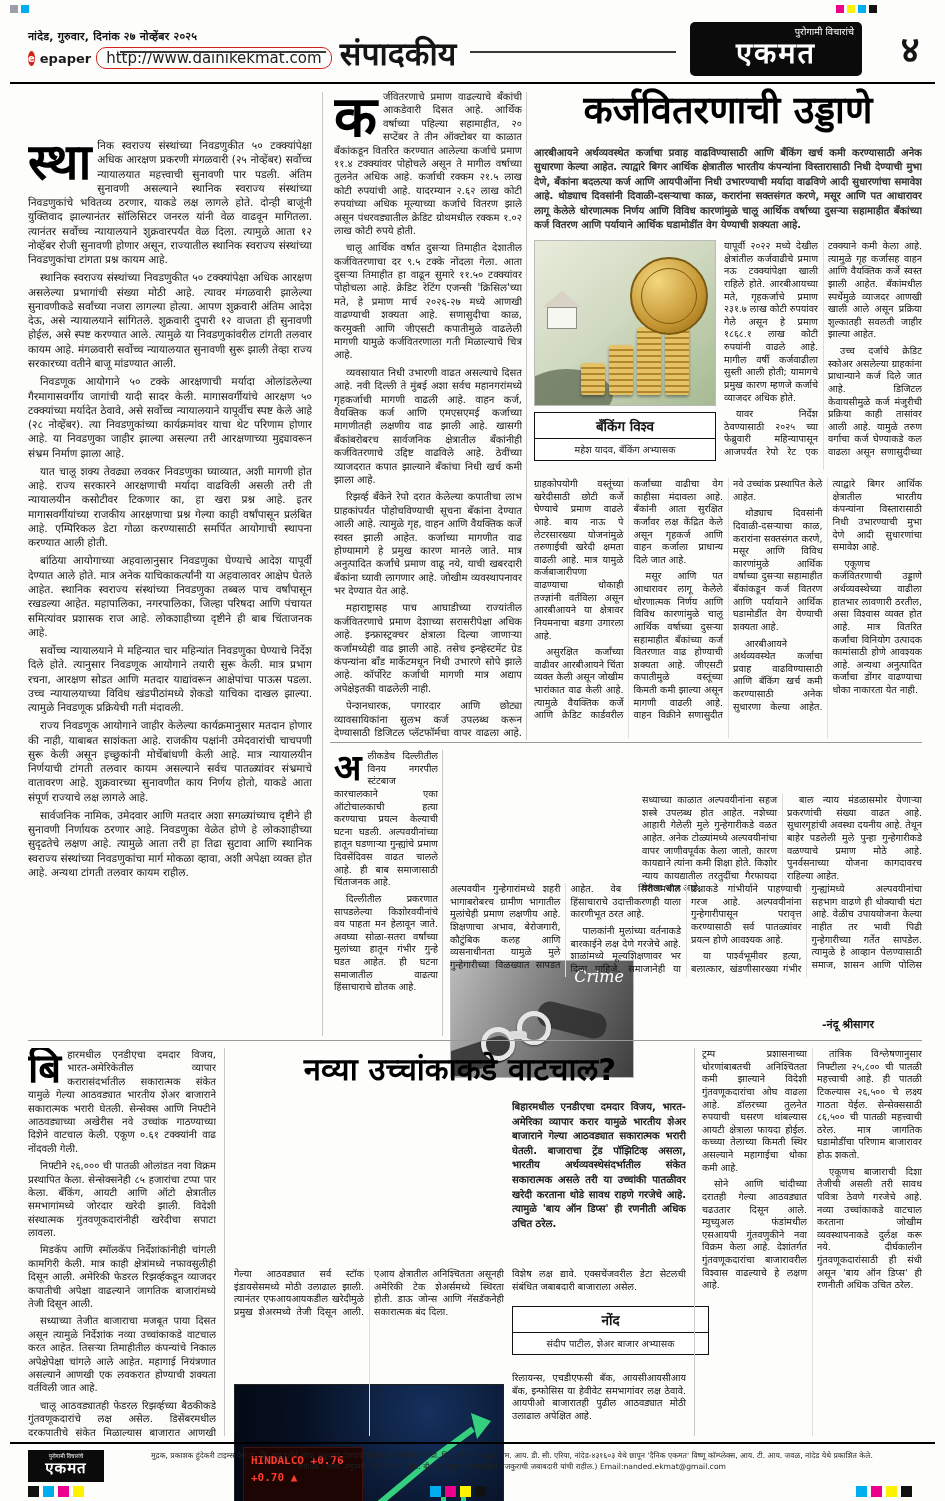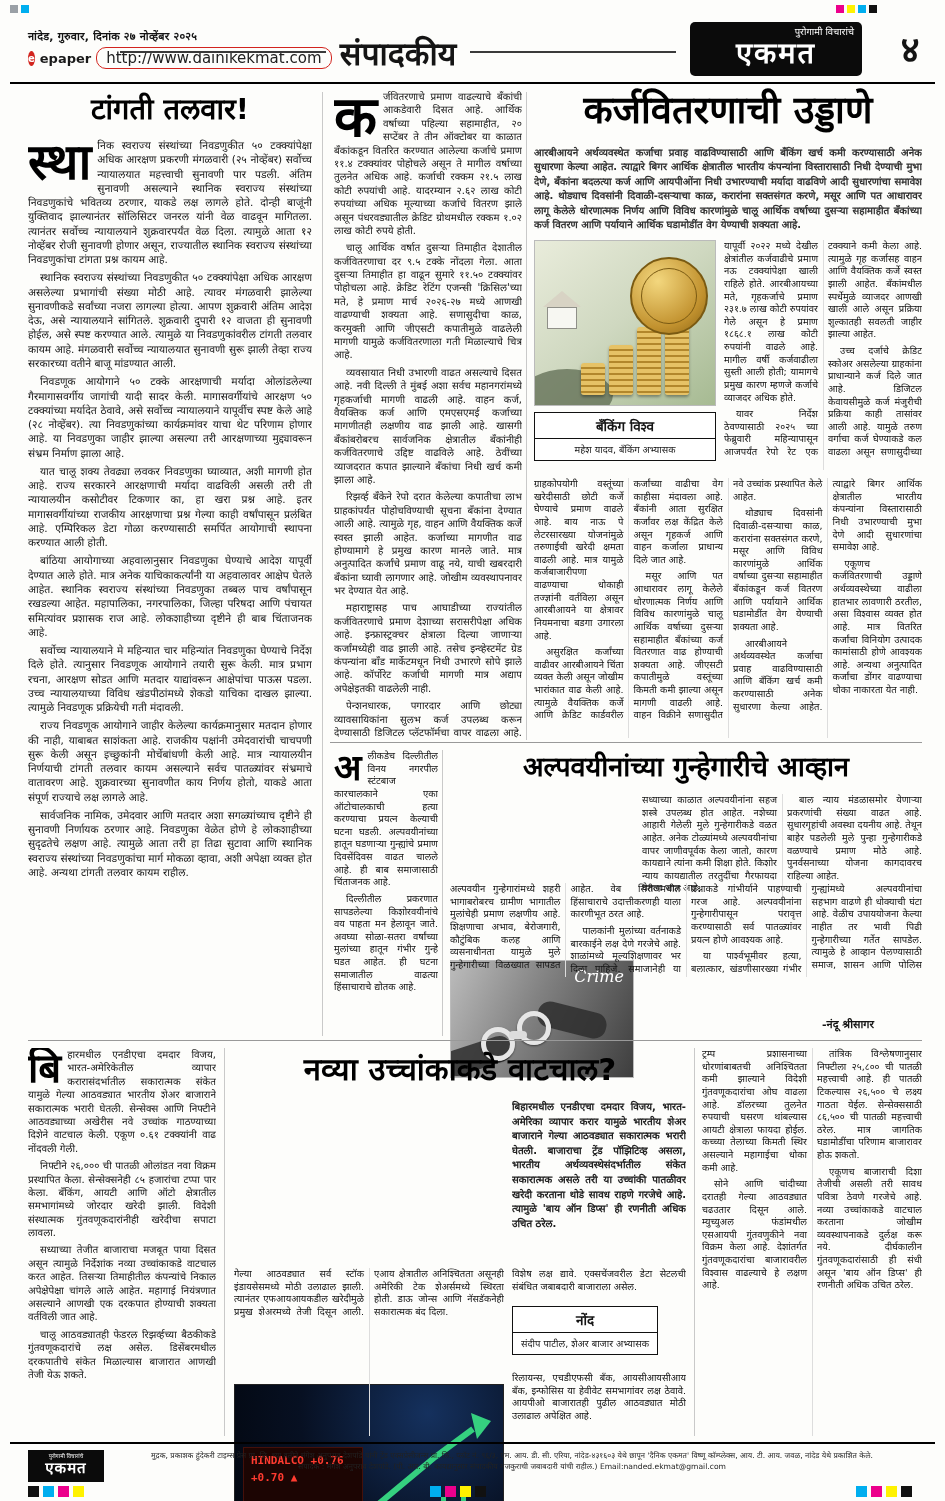--- a/index.html
+++ b/index.html
@@ -130,21 +130,20 @@
     <span class="section-title">संपादकीय</span>
     <span class="mh-rule"></span>
   </div>
   <div class="abs brand-box" style="left:690px;top:22px;width:172px;height:54px;">
     <div class="brand-tagline">पुरोगामी विचारांचे</div>
     <div class="brand-name">एकमत</div>
   </div>
   <div class="abs page-number" style="left:886px;top:24px;width:48px;">४</div>
   <div class="abs hrule" style="left:10px;top:82px;width:925px;"></div>
 
-  <div class="abs hl hl-a1" style="left:28px;top:94px;width:284px;">टांगती तलवार!</div>
   <div class="abs bt t105" style="left:28px;top:138px;width:284px;height:896px;">
     <p><span class="dc dc-a1">स्था</span><span>निक स्वराज्य संस्थांच्या निवडणुकीत ५० टक्क्यांपेक्षा अधिक आरक्षण प्रकरणी मंगळवारी (२५ नोव्हेंबर) सर्वोच्च न्यायालयात महत्त्वाची सुनावणी पार पडली. अंतिम सुनावणी असल्याने स्थानिक स्वराज्य संस्थांच्या निवडणुकांचे भवितव्य ठरणार, याकडे लक्ष लागले होते. दोन्ही बाजूंनी युक्तिवाद झाल्यानंतर सॉलिसिटर जनरल यांनी वेळ वाढवून मागितला. त्यानंतर सर्वोच्च न्यायालयाने शुक्रवारपर्यंत वेळ दिला. त्यामुळे आता १२ नोव्हेंबर रोजी सुनावणी होणार असून, राज्यातील स्थानिक स्वराज्य संस्थांच्या निवडणुकांचा टांगता प्रश्न कायम आहे.</span></p>
     <p>स्थानिक स्वराज्य संस्थांच्या निवडणुकीत ५० टक्क्यांपेक्षा अधिक आरक्षण असलेल्या प्रभागांची संख्या मोठी आहे. त्यावर मंगळवारी झालेल्या सुनावणीकडे सर्वांच्या नजरा लागल्या होत्या. आपण शुक्रवारी अंतिम आदेश देऊ, असे न्यायालयाने सांगितले. शुक्रवारी दुपारी १२ वाजता ही सुनावणी होईल, असे स्पष्ट करण्यात आले. त्यामुळे या निवडणुकांवरील टांगती तलवार कायम आहे. मंगळवारी सर्वोच्च न्यायालयात सुनावणी सुरू झाली तेव्हा राज्य सरकारच्या वतीने बाजू मांडण्यात आली.</p>
     <p>निवडणूक आयोगाने ५० टक्के आरक्षणाची मर्यादा ओलांडलेल्या गैरमागासवर्गीय जागांची यादी सादर केली. मागासवर्गीयांचे आरक्षण ५० टक्क्यांच्या मर्यादेत ठेवावे, असे सर्वोच्च न्यायालयाने यापूर्वीच स्पष्ट केले आहे (२८ नोव्हेंबर). त्या निवडणुकांच्या कार्यक्रमांवर याचा थेट परिणाम होणार आहे. या निवडणुका जाहीर झाल्या असल्या तरी आरक्षणाच्या मुद्द्यावरून संभ्रम निर्माण झाला आहे.</p>
     <p>यात चालू शक्य तेवढ्या लवकर निवडणुका घ्याव्यात, अशी मागणी होत आहे. राज्य सरकारने आरक्षणाची मर्यादा वाढविली असली तरी ती न्यायालयीन कसोटीवर टिकणार का, हा खरा प्रश्न आहे. इतर मागासवर्गीयांच्या राजकीय आरक्षणाचा प्रश्न गेल्या काही वर्षांपासून प्रलंबित आहे. एम्पिरिकल डेटा गोळा करण्यासाठी समर्पित आयोगाची स्थापना करण्यात आली होती.</p>
     <p>बांठिया आयोगाच्या अहवालानुसार निवडणुका घेण्याचे आदेश यापूर्वी देण्यात आले होते. मात्र अनेक याचिकाकर्त्यांनी या अहवालावर आक्षेप घेतले आहेत. स्थानिक स्वराज्य संस्थांच्या निवडणुका तब्बल पाच वर्षांपासून रखडल्या आहेत. महापालिका, नगरपालिका, जिल्हा परिषदा आणि पंचायत समित्यांवर प्रशासक राज आहे. लोकशाहीच्या दृष्टीने ही बाब चिंताजनक आहे.</p>
     <p>सर्वोच्च न्यायालयाने मे महिन्यात चार महिन्यांत निवडणुका घेण्याचे निर्देश दिले होते. त्यानुसार निवडणूक आयोगाने तयारी सुरू केली. मात्र प्रभाग रचना, आरक्षण सोडत आणि मतदार याद्यांवरून आक्षेपांचा पाऊस पडला. उच्च न्यायालयाच्या विविध खंडपीठांमध्ये शेकडो याचिका दाखल झाल्या. त्यामुळे निवडणूक प्रक्रियेची गती मंदावली.</p>
     <p>राज्य निवडणूक आयोगाने जाहीर केलेल्या कार्यक्रमानुसार मतदान होणार की नाही, याबाबत साशंकता आहे. राजकीय पक्षांनी उमेदवारांची चाचपणी सुरू केली असून इच्छुकांनी मोर्चेबांधणी केली आहे. मात्र न्यायालयीन निर्णयाची टांगती तलवार कायम असल्याने सर्वच पातळ्यांवर संभ्रमाचे वातावरण आहे. शुक्रवारच्या सुनावणीत काय निर्णय होतो, याकडे आता संपूर्ण राज्याचे लक्ष लागले आहे.</p>
     <p>सार्वजनिक नामिक, उमेदवार आणि मतदार अशा सगळ्यांच्याच दृष्टीने ही सुनावणी निर्णायक ठरणार आहे. निवडणुका वेळेत होणे हे लोकशाहीच्या सुदृढतेचे लक्षण आहे. त्यामुळे आता तरी हा तिढा सुटावा आणि स्थानिक स्वराज्य संस्थांच्या निवडणुकांचा मार्ग मोकळा व्हावा, अशी अपेक्षा व्यक्त होत आहे. अन्यथा टांगती तलवार कायम राहील.</p>
   </div>
@@ -192,21 +191,20 @@
     <p>आरबीआयने अर्थव्यवस्थेत कर्जाचा प्रवाह वाढविण्यासाठी आणि बँकिंग खर्च कमी करण्यासाठी अनेक सुधारणा केल्या आहेत. त्याद्वारे बिगर आर्थिक क्षेत्रातील भारतीय कंपन्यांना विस्तारासाठी निधी उभारण्याची मुभा देणे आदी सुधारणांचा समावेश आहे.</p>
     <p>एकूणच कर्जवितरणाची उड्डाणे अर्थव्यवस्थेच्या वाढीला हातभार लावणारी ठरतील, असा विश्वास व्यक्त होत आहे. मात्र वितरित कर्जांचा विनियोग उत्पादक कामांसाठी होणे आवश्यक आहे. अन्यथा अनुत्पादित कर्जांचा डोंगर वाढण्याचा धोका नाकारता येत नाही.</p>
   </div>
 
   <div class="abs hrule-thin" style="left:330px;top:742px;width:592px;"></div>
   <div class="abs bt t95" style="left:334px;top:750px;width:104px;height:286px;">
     <p><span class="dc dc-a4">अ</span><span>लीकडेच दिल्लीतील विनय नगरपील स्टंटबाज कारचालकाने एका ऑटोचालकाची हत्या करण्याचा प्रयत्न केल्याची घटना घडली. अल्पवयीनांच्या हातून घडणाऱ्या गुन्ह्यांचे प्रमाण दिवसेंदिवस वाढत चालले आहे. ही बाब समाजासाठी चिंताजनक आहे.</span></p>
     <p>दिल्लीतील प्रकरणात सापडलेल्या किशोरवयीनांचे वय पाहता मन हेलावून जाते. अवघ्या सोळा-सतरा वर्षांच्या मुलांच्या हातून गंभीर गुन्हे घडत आहेत. ही घटना समाजातील वाढत्या हिंसाचाराचे द्योतक आहे.</p>
   </div>
   <div class="abs vrule" style="left:442px;top:750px;height:286px;"></div>
-  <div class="abs hl hl-a4" style="left:450px;top:752px;width:472px;">अल्पवयीनांच्या गुन्हेगारीचे आव्हान</div>
   <div class="abs img img-crime" style="left:450px;top:794px;width:184px;height:118px;">
     <div class="crime-label">Crime</div>
     <div class="arm arm1"></div>
     <div class="arm arm2"></div>
     <div class="cuff cuff1"></div>
     <div class="cuff cuff2"></div>
     <div class="cuff-link"></div>
   </div>
   <div class="abs bt t95 cols2" style="left:642px;top:794px;width:280px;height:118px;">
     <p>सध्याच्या काळात अल्पवयीनांना सहज शस्त्रे उपलब्ध होत आहेत. नशेच्या आहारी गेलेली मुले गुन्हेगारीकडे वळत आहेत. अनेक टोळ्यांमध्ये अल्पवयीनांचा वापर जाणीवपूर्वक केला जातो, कारण कायद्याने त्यांना कमी शिक्षा होते. किशोर न्याय कायद्यातील तरतुदींचा गैरफायदा घेतला जात आहे.</p>
@@ -216,21 +214,22 @@
     <p>अल्पवयीन गुन्हेगारांमध्ये शहरी भागाबरोबरच ग्रामीण भागातील मुलांचेही प्रमाण लक्षणीय आहे. शिक्षणाचा अभाव, बेरोजगारी, कौटुंबिक कलह आणि व्यसनाधीनता यामुळे मुले गुन्हेगारीच्या विळख्यात सापडत आहेत. वेब सिरीजमधील हिंसाचाराचे उदात्तीकरणही याला कारणीभूत ठरत आहे.</p>
     <p>पालकांनी मुलांच्या वर्तनाकडे बारकाईने लक्ष देणे गरजेचे आहे. शाळांमध्ये मूल्यशिक्षणावर भर दिला पाहिजे. समाजानेही या प्रश्नाकडे गांभीर्याने पाहण्याची गरज आहे. अल्पवयीनांना गुन्हेगारीपासून परावृत्त करण्यासाठी सर्व पातळ्यांवर प्रयत्न होणे आवश्यक आहे.</p>
     <p>या पार्श्वभूमीवर हत्या, बलात्कार, खंडणीसारख्या गंभीर गुन्ह्यांमध्ये अल्पवयीनांचा सहभाग वाढणे ही धोक्याची घंटा आहे. वेळीच उपाययोजना केल्या नाहीत तर भावी पिढी गुन्हेगारीच्या गर्तेत सापडेल. त्यामुळे हे आव्हान पेलण्यासाठी समाज, शासन आणि पोलिस यंत्रणांनी एकत्रितपणे काम करण्याची गरज आहे.</p>
   </div>
   <div class="abs byline" style="left:600px;top:1016px;width:322px;">-नंदू श्रीसागर</div>
 
   <div class="abs hrule-thin" style="left:28px;top:1040px;width:894px;"></div>
   <div class="abs bt t10" style="left:28px;top:1048px;width:188px;height:388px;">
     <p><span class="dc dc-a5">बि</span><span>हारमधील एनडीएचा दमदार विजय, भारत-अमेरिकेतील व्यापार करारासंदर्भातील सकारात्मक संकेत यामुळे गेल्या आठवड्यात भारतीय शेअर बाजाराने सकारात्मक भरारी घेतली. सेन्सेक्स आणि निफ्टीने आठवड्याच्या अखेरीस नवे उच्चांक गाठण्याच्या दिशेने वाटचाल केली. एकूण ०.६१ टक्क्यांनी वाढ नोंदवली गेली.</span></p>
     <p>निफ्टीने २६,००० ची पातळी ओलांडत नवा विक्रम प्रस्थापित केला. सेन्सेक्सनेही ८५ हजारांचा टप्पा पार केला. बँकिंग, आयटी आणि ऑटो क्षेत्रातील समभागांमध्ये जोरदार खरेदी झाली. विदेशी संस्थात्मक गुंतवणूकदारांनीही खरेदीचा सपाटा लावला.</p>
-    <p>सध्याच्या तेजीत बाजाराचा मजबूत पाया दिसत असून त्यामुळे निर्देशांक नव्या उच्चांकाकडे वाटचाल करत आहेत. तिसऱ्या तिमाहीतील कंपन्यांचे निकाल अपेक्षेपेक्षा चांगले आले आहेत. महागाई नियंत्रणात असल्याने आणखी एक दरकपात होण्याची शक्यता वर्तविली जात आहे.</p>
+    <p>मिडकॅप आणि स्मॉलकॅप निर्देशांकांनीही चांगली कामगिरी केली. मात्र काही क्षेत्रांमध्ये नफावसुलीही दिसून आली. अमेरिकी फेडरल रिझर्व्हकडून व्याजदर कपातीची अपेक्षा वाढल्याने जागतिक बाजारांमध्ये तेजी दिसून आली.</p>
+    <p>सध्याच्या तेजीत बाजाराचा मजबूत पाया दिसत असून त्यामुळे निर्देशांक नव्या उच्चांकाकडे वाटचाल करत आहेत. तिसऱ्या तिमाहीतील कंपन्यांचे निकाल अपेक्षेपेक्षा चांगले आले आहेत. महागाई नियंत्रणात असल्याने आणखी एक लवकरात होण्याची शक्यता वर्तविली जात आहे.</p>
     <p>चालू आठवड्यातही फेडरल रिझर्व्हच्या बैठकीकडे गुंतवणूकदारांचे लक्ष असेल. डिसेंबरमधील दरकपातीचे संकेत मिळाल्यास बाजारात आणखी तेजी येऊ शकते.</p>
   </div>
   <div class="abs vrule" style="left:224px;top:1048px;height:388px;"></div>
   <div class="abs hl hl-a5" style="left:234px;top:1052px;width:452px;">नव्या उच्चांकाकडे वाटचाल?</div>
 
   <div class="abs img img-stock" style="left:234px;top:1100px;width:270px;height:160px;">
     <svg width="270" height="160" style="position:absolute;left:0;top:0;">
       <polyline points="18,142 88,112 140,122 200,72 238,44" stroke="#35d07f" stroke-width="6" fill="none"></polyline>
       <polygon points="236,28 256,36 242,54" fill="#35d07f"></polygon>
     </svg>
@@ -245,21 +244,21 @@
 
   </div>
   <div class="abs bt t10 intro-bold" style="left:512px;top:1100px;width:174px;height:160px;line-height:1.46;color:#222;">बिहारमधील एनडीएचा दमदार विजय, भारत-अमेरिका व्यापार करार यामुळे भारतीय शेअर बाजाराने गेल्या आठवड्यात सकारात्मक भरारी घेतली. बाजाराचा ट्रेंड पॉझिटिव्ह असला, भारतीय अर्थव्यवस्थेसंदर्भातील संकेत सकारात्मक असले तरी या उच्चांकी पातळीवर खरेदी करताना थोडे सावध राहणे गरजेचे आहे. त्यामुळे 'बाय ऑन डिप्स' ही रणनीती अधिक उचित ठरेल.</div>
 
   <div class="abs bt t95 cols2" style="left:234px;top:1268px;width:270px;height:168px;">
     <p>गेल्या आठवड्यात सर्व स्टॉक इंडायसेसमध्ये मोठी उलाढाल झाली. त्यानंतर एफआयआयकडील खरेदीमुळे प्रमुख शेअरमध्ये तेजी दिसून आली. एआय क्षेत्रातील अनिश्चितता असूनही अमेरिकी टेक शेअर्समध्ये स्थिरता होती. डाऊ जोन्स आणि नॅसडॅकनेही सकारात्मक बंद दिला.</p>
   </div>
   <div class="abs bt t95" style="left:512px;top:1268px;width:174px;height:34px;">
     <p>विशेष लक्ष द्यावे. एक्सचेंजवरील डेटा सेटलची संबंधित जबाबदारी बाजाराला असेल.</p>
   </div>
-  <div class="abs infobox" style="left:512px;top:1306px;width:146px;">
+  <div class="abs infobox" style="left:512px;top:1306px;width:197px;">
     <div class="ib-title">नोंद</div>
     <div class="ib-author">संदीप पाटील, शेअर बाजार अभ्यासक</div>
   </div>
   <div class="abs bt t95" style="left:512px;top:1372px;width:174px;height:64px;">
     <p>रिलायन्स, एचडीएफसी बँक, आयसीआयसीआय बँक, इन्फोसिस या हेवीवेट समभागांवर लक्ष ठेवावे. आयपीओ बाजारातही पुढील आठवड्यात मोठी उलाढाल अपेक्षित आहे.</p>
   </div>
   <div class="abs vrule" style="left:694px;top:1048px;height:388px;"></div>
   <div class="abs bt t95 cols2" style="left:702px;top:1048px;width:220px;height:388px;">
     <p>ट्रम्प प्रशासनाच्या धोरणांबाबतची अनिश्चितता कमी झाल्याने विदेशी गुंतवणूकदारांचा ओघ वाढला आहे. डॉलरच्या तुलनेत रुपयाची घसरण थांबल्यास आयटी क्षेत्राला फायदा होईल. कच्च्या तेलाच्या किमती स्थिर असल्याने महागाईचा धोका कमी आहे.</p>
     <p>सोने आणि चांदीच्या दरातही गेल्या आठवड्यात चढउतार दिसून आले. म्युच्युअल फंडांमधील एसआयपी गुंतवणुकीने नवा विक्रम केला आहे. देशांतर्गत गुंतवणूकदारांचा बाजारावरील विश्वास वाढल्याचे हे लक्षण आहे.</p>

